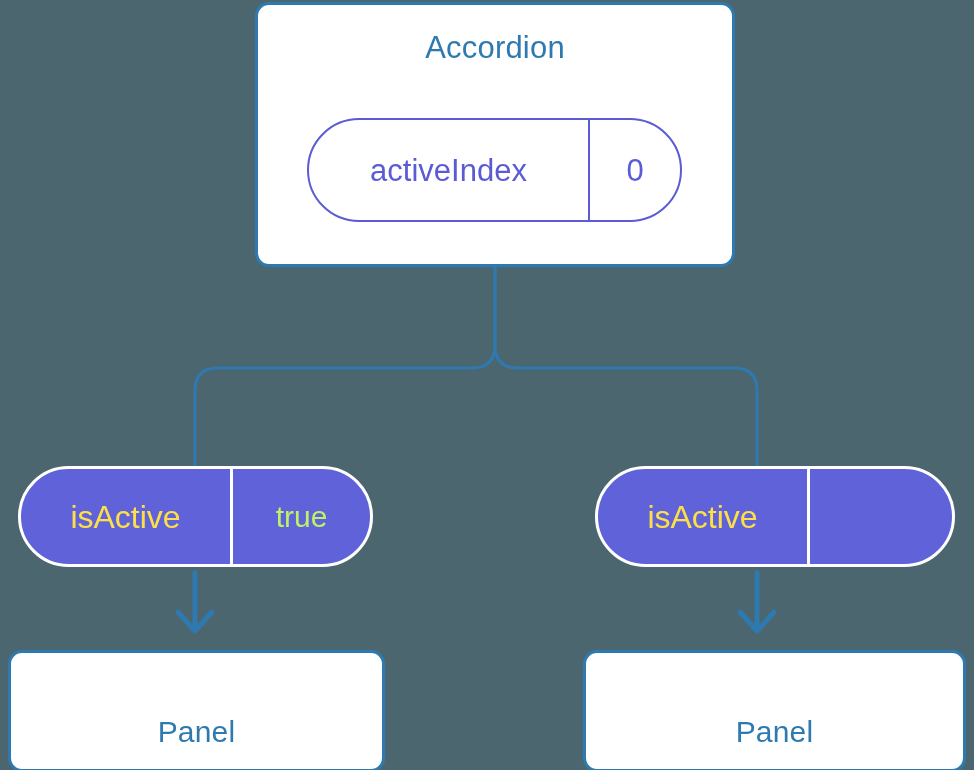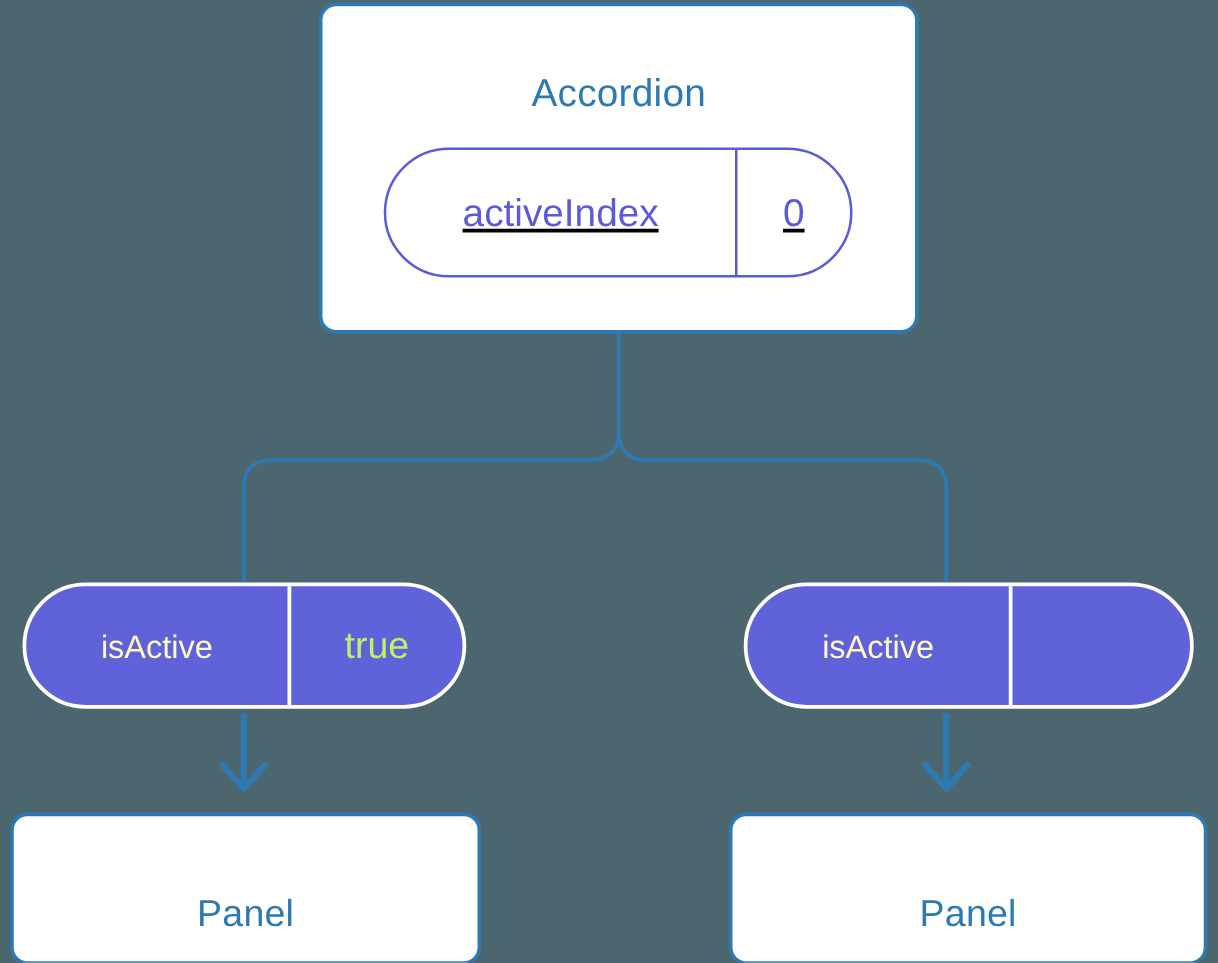--- a/index.html
+++ b/index.html
@@ -48,21 +48,21 @@
     margin-top: 42px;
   }
 
   #accordion-card {
     left: 255px;
     top: 2px;
     width: 480px;
     height: 265px;
   }
   #accordion-card .card-title {
-    margin-top: 54px;
+    margin-top: 27px;
   }
 
   .panel-card {
     top: 650px;
     height: 122px;
     display: flex;
     align-items: center;
     justify-content: center;
   }
   #panel-card-left  { left: 8px;   width: 377px; }
@@ -88,21 +88,20 @@
 
   
   #activeindex-pill {
     left: 307px;
     top: 118px;
     width: 375px;
     height: 104px;
     border: 2px solid #5b5bd6;
     border-radius: 52px;
     background: transparent;
-    text-decoration: underline;
   }
   #activeindex-pill .pill-key {
     width: 281px;
     color: #5b5bd6;
     font-size: 31px;
     border-right: 2px solid #5b5bd6;
   }
   #activeindex-pill .pill-val {
     flex: 1;
     color: #5b5bd6;
@@ -111,22 +110,22 @@
 
   
   .pill-filled {
     top: 466px;
     height: 101px;
     background: #5f62d8;
     border: 3px solid #ffffff;
     border-radius: 52px;
   }
   .pill-filled .pill-key {
-    color: #fef9c3;
-    font-size: 26px;
+    color: #fde047;
+    font-size: 32px;
     border-right: 3px solid #ffffff;
   }
   .pill-filled .pill-val {
     flex: 1;
     color: #bef264;
     font-size: 30px;
   }
   #isactive-pill-left  { left: 18px;  width: 355px; }
   #isactive-pill-left  .pill-key { width: 212px; }
   #isactive-pill-right { left: 595px; width: 360px; }

